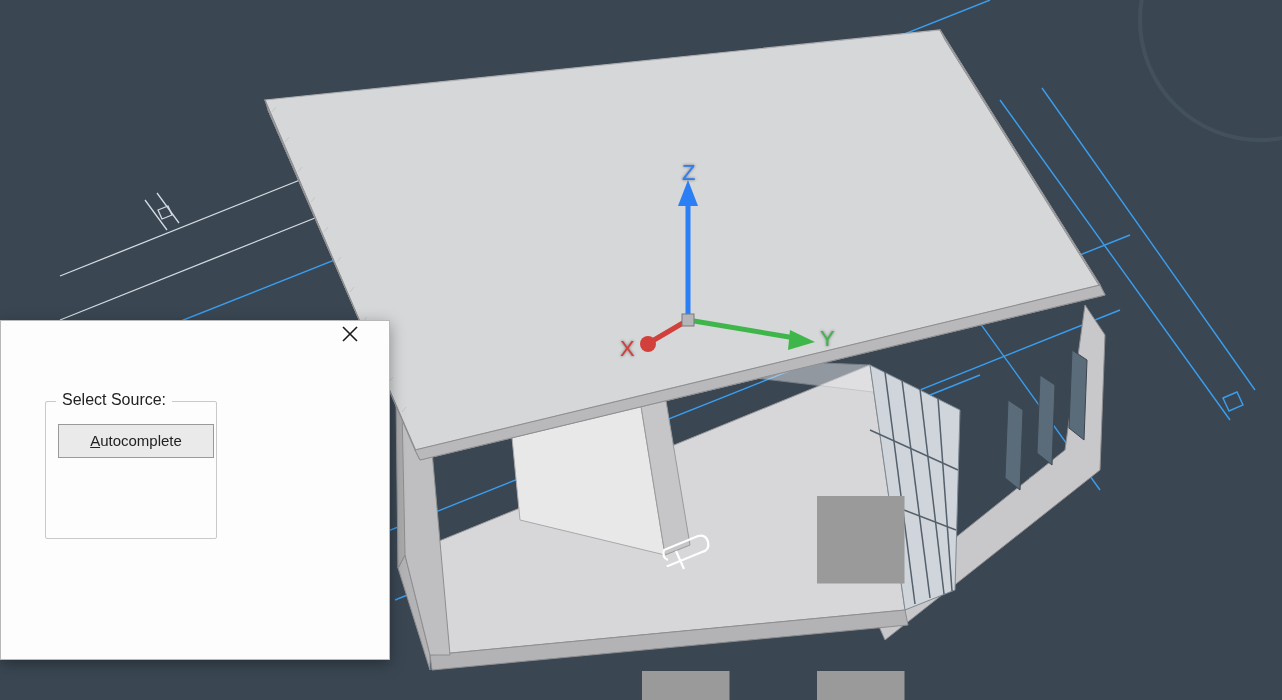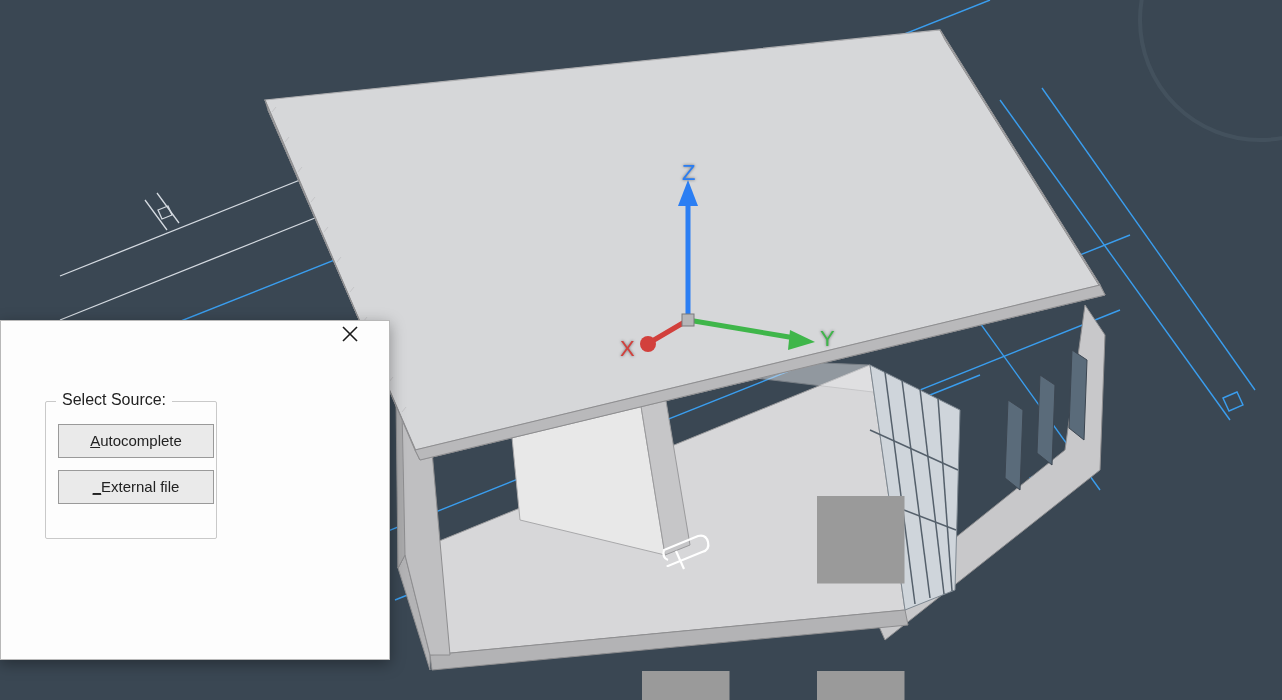--- a/index.html
+++ b/index.html
@@ -220,23 +220,20 @@
       </svg>
     </button>
 
     <div class="fieldset">
       <span class="legend">Select Source:</span>
 
       <button class="btn">
         <span class="ul">A</span><span>utocomplete</span>
       </button>
 
-      <button class="btn">
-        <span class="ul">_</span><span>External file</span>
-      </button>
     </div>
 
     <svg class="resizer" viewBox="0 0 16 16">
       <g fill="#9a9a9a">
         <rect x="12" y="4" width="2" height="2"></rect>
         <rect x="8" y="8" width="2" height="2"></rect>
         <rect x="12" y="8" width="2" height="2"></rect>
         <rect x="4" y="12" width="2" height="2"></rect>
         <rect x="8" y="12" width="2" height="2"></rect>
         <rect x="12" y="12" width="2" height="2"></rect>

